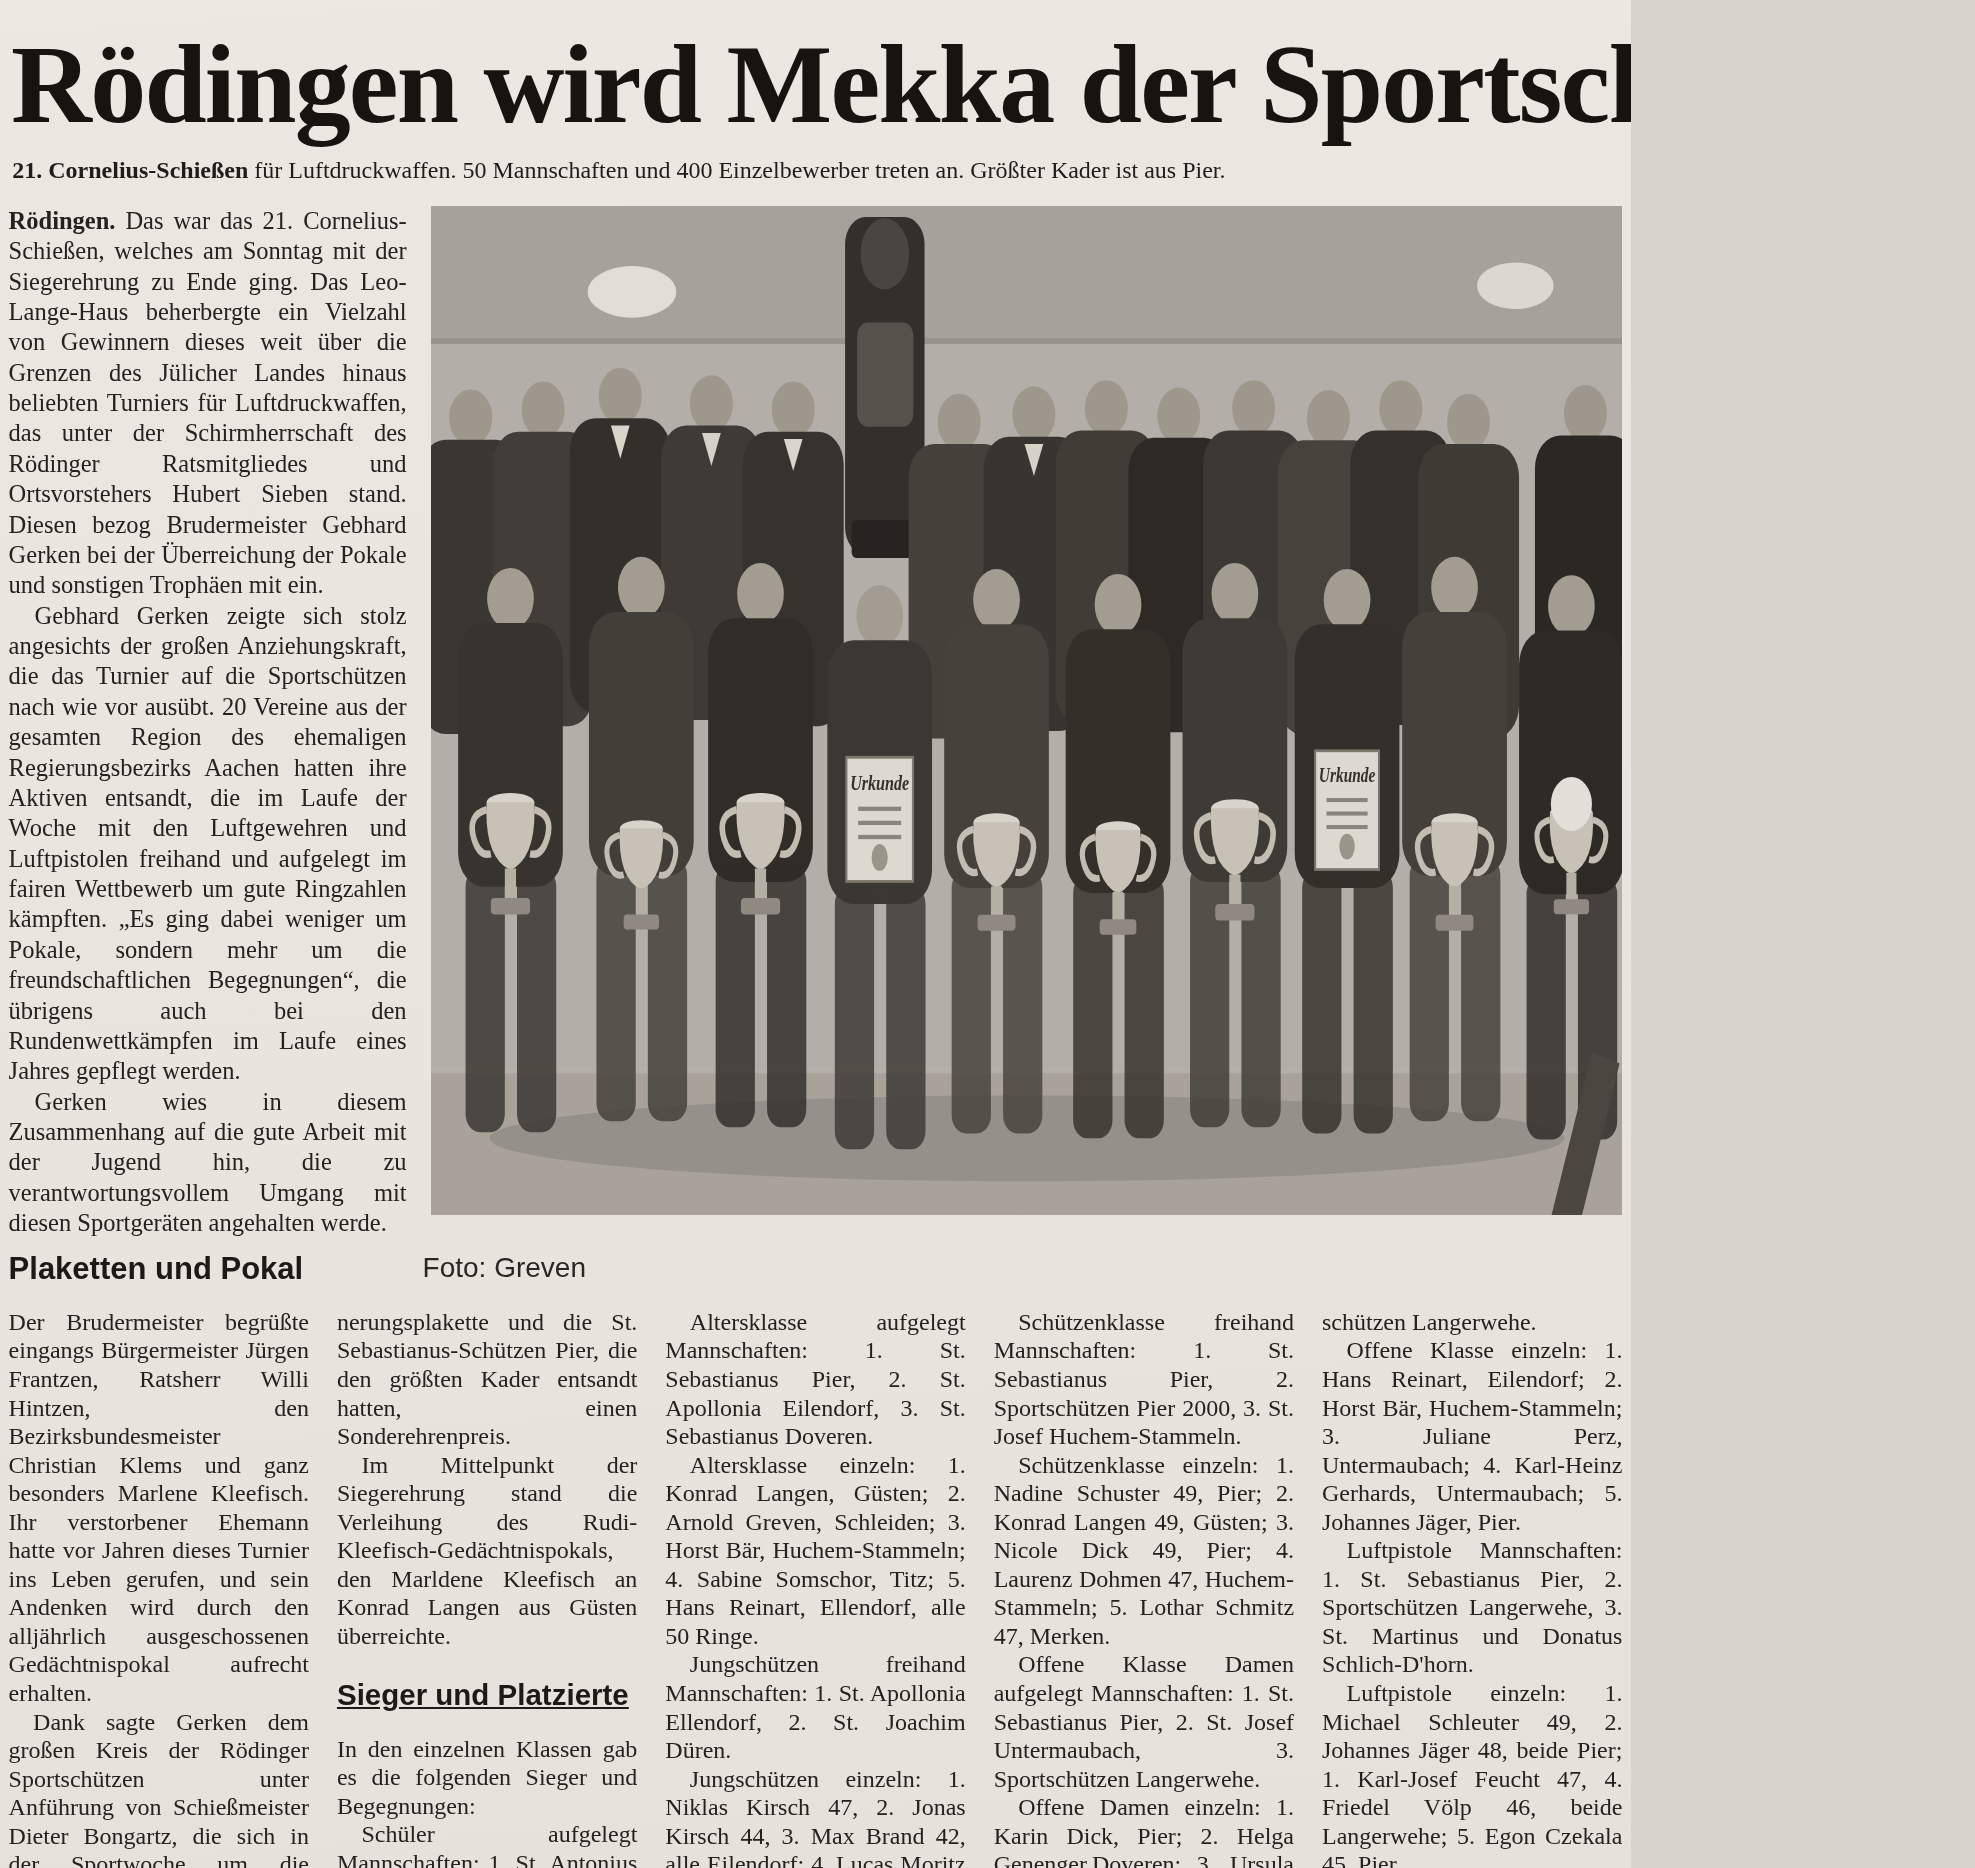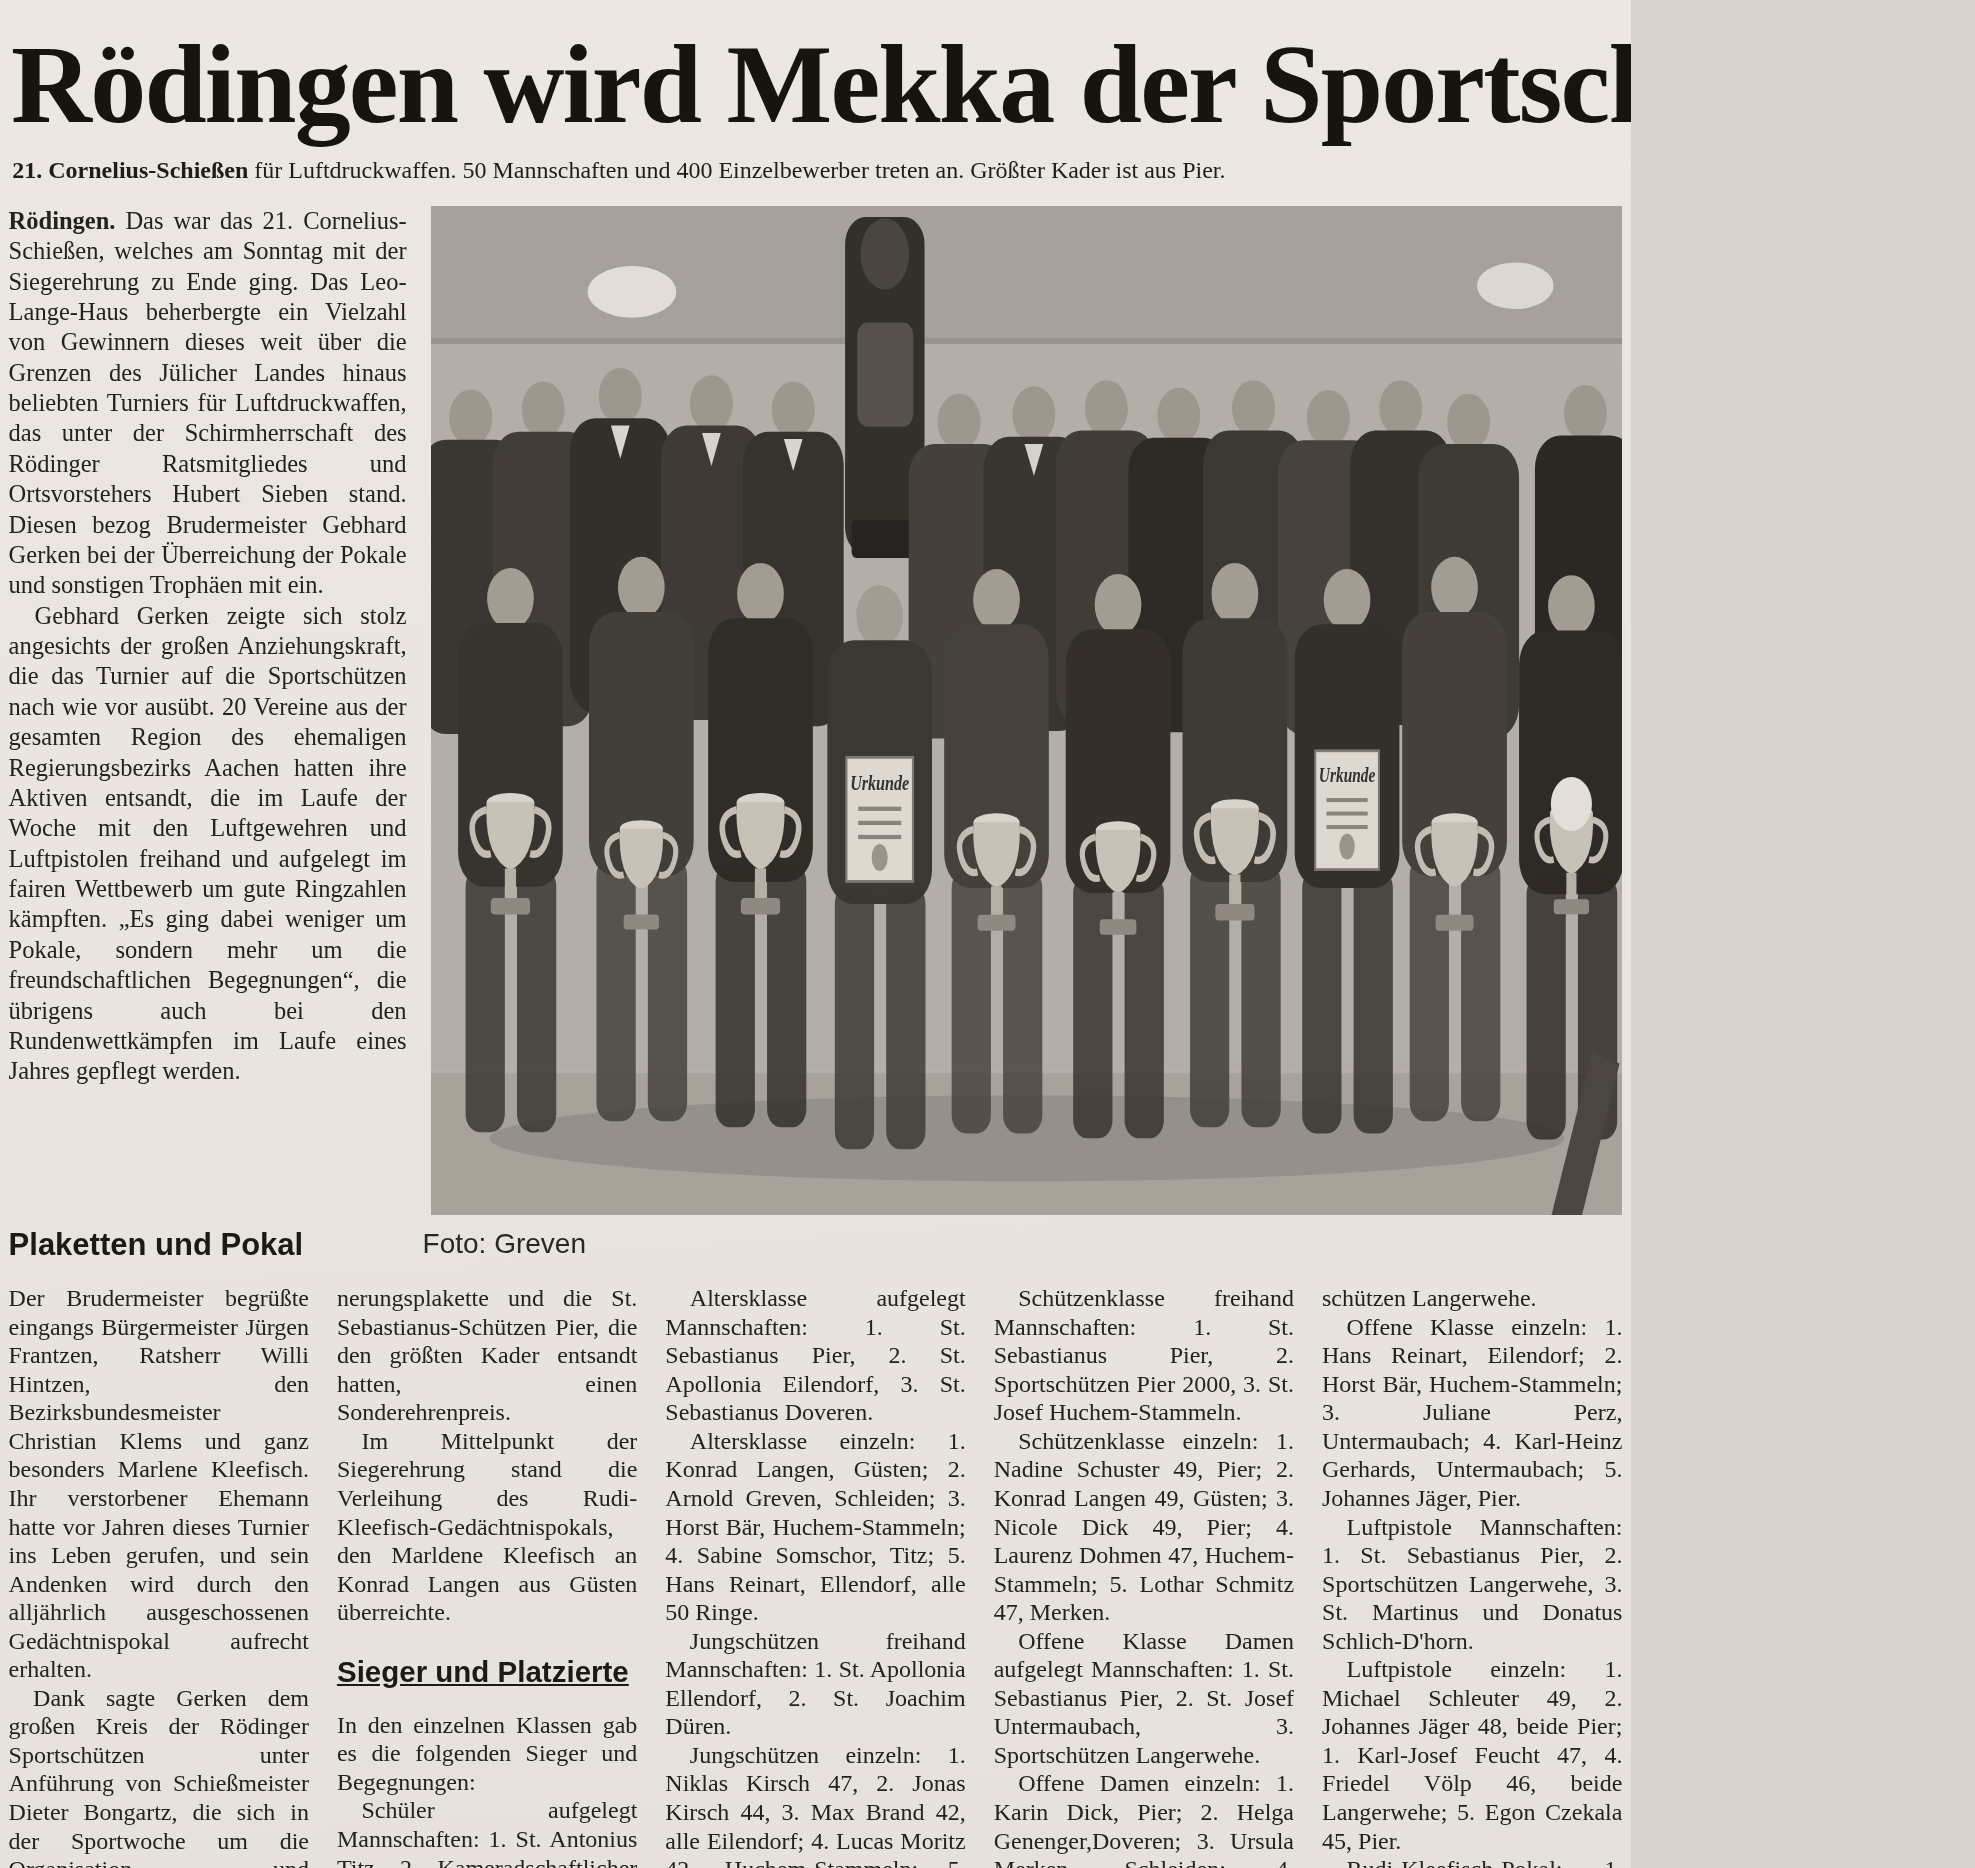--- a/index.html
+++ b/index.html
@@ -76,20 +76,21 @@
 
   <h1 class="headline">Rödingen wird Mekka der Sportschützen</h1>
 
   <p class="subheadline"><span class="lead">21. Cornelius-Schießen</span><span> für Luftdruckwaffen. 50 Mannschaften und 400 Einzelbewerber treten an. Größter Kader ist aus Pier.</span></p>
 
   <div class="main-row">
 
     <div class="col-left">
       <p><span class="lead-word">Rödingen.</span><span> Das war das 21. Cornelius-Schießen, welches am Sonntag mit der Siegerehrung zu Ende ging. Das Leo-Lange-Haus beherbergte ein Vielzahl von Gewinnern dieses weit über die Grenzen des Jülicher Landes hinaus beliebten Turniers für Luftdruckwaffen, das unter der Schirmherrschaft des Rödinger Ratsmitgliedes und Ortsvorstehers Hubert Sieben stand. Diesen bezog Brudermeister Gebhard Gerken bei der Überreichung der Pokale und sonstigen Trophäen mit ein.</span></p>
       <p class="indent">Gebhard Gerken zeigte sich stolz angesichts der großen Anziehungskraft, die das Turnier auf die Sportschützen nach wie vor ausübt. 20 Vereine aus der gesamten Region des ehemaligen Regierungsbezirks Aachen hatten ihre Aktiven entsandt, die im Laufe der Woche mit den Luftgewehren und Luftpistolen freihand und aufgelegt im fairen Wettbewerb um gute Ringzahlen kämpften. „Es ging dabei weniger um Pokale, sondern mehr um die freundschaftlichen Begegnungen“, die übrigens auch bei den Rundenwettkämpfen im Laufe eines Jahres gepflegt werden.</p>
+      <p class="indent">Gerken wies in diesem Zusammenhang auf die gute Arbeit mit der Jugend hin, die zu verantwortungsvollem Umgang mit diesen Sportgeräten angehalten werde.</p>
     </div>
 
     <div class="photo-wrap">
       <svg class="photo" viewBox="0 0 2550 1645" preserveAspectRatio="none">
         <defs>
           <g id="personB">
             <circle cx="0" cy="0" r="46" fill="#9e978e"></circle>
             <rect x="-50" y="-52" width="100" height="30" rx="15" fill="#6d6必75f" opacity="0"></rect>
             <rect x="-108" y="36" width="216" height="480" rx="54" fill="currentColor"></rect>
           </g>

